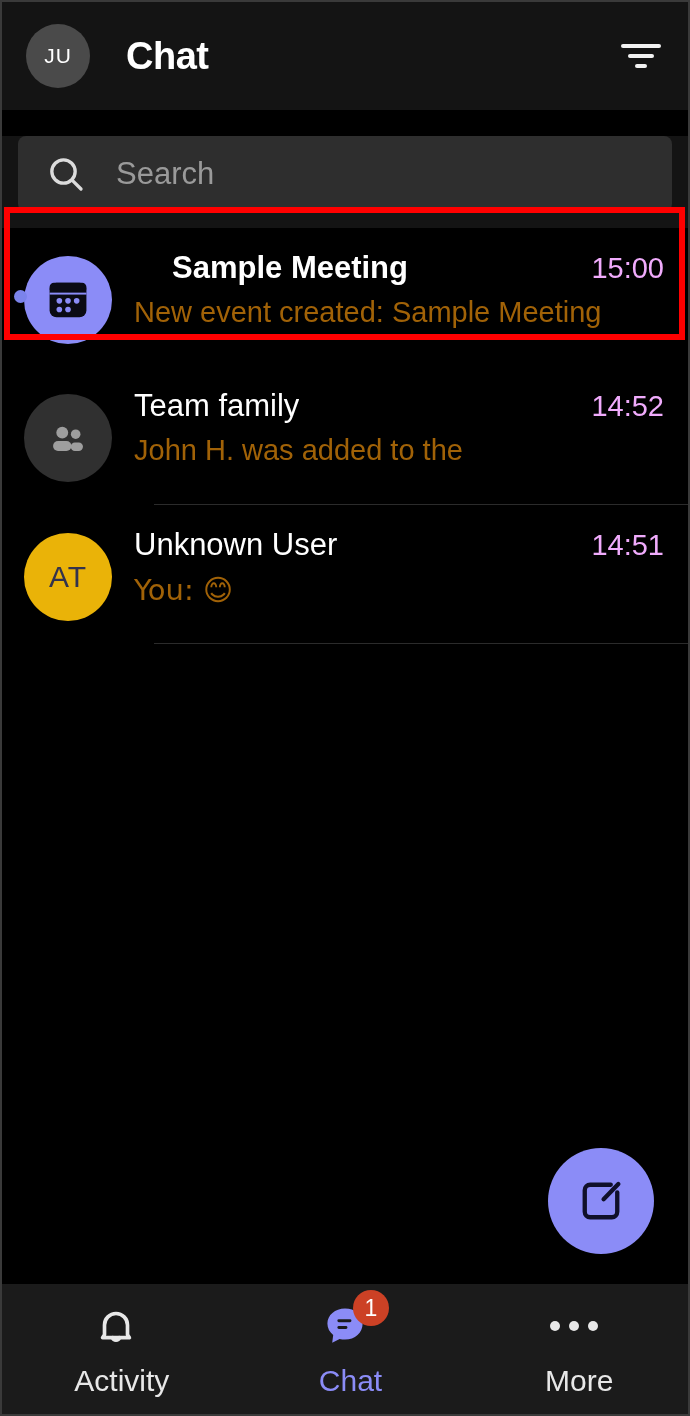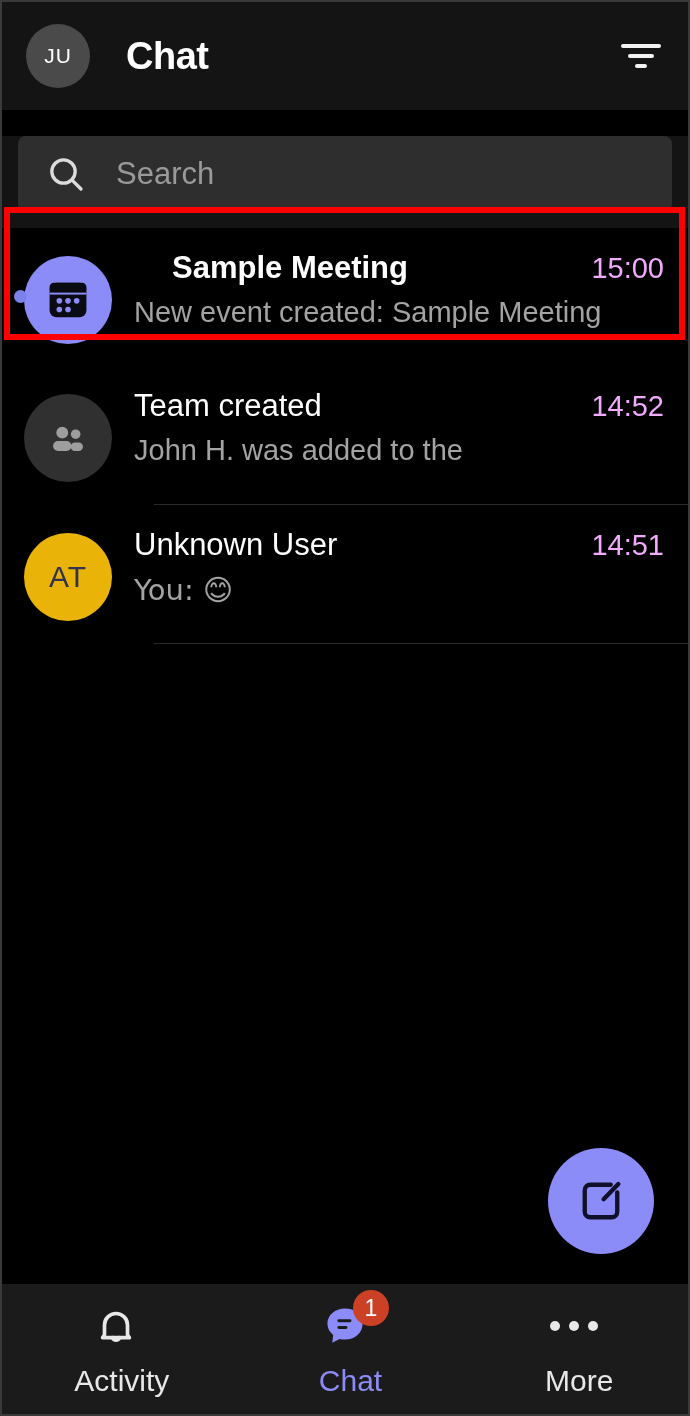--- a/index.html
+++ b/index.html
@@ -119,21 +119,21 @@
     text-overflow:ellipsis;
   }
   .row-title.bold { font-weight:bold;margin-left:38px; }
   .row-time {
     flex:0 0 auto;
     color:#f0abfc;
     font-size:29px;
   }
   .row-sub {
     margin-top:10px;
-    color:#a3a3a3;
+    color:#a16207;
     font-size:29px;
     white-space:nowrap;
     overflow:hidden;
     text-overflow:ellipsis;
   }
   .row-sub.emoji { font-family:"DejaVu Sans", sans-serif; }
   .divider {
     height:1px;
     background:#2b2b2b;
     margin-left:152px;
@@ -256,21 +256,21 @@
           <svg viewBox="0 0 24 24" width="46" height="46" fill="#9e9e9e">
             <circle cx="9" cy="9.2" r="3.1"></circle>
             <circle cx="16" cy="10" r="2.5"></circle>
             <rect x="4.2" y="13.6" width="9.6" height="5.2" rx="2.6"></rect>
             <rect x="13.4" y="14.4" width="6.4" height="4.4" rx="2.2"></rect>
           </svg>
         </div>
       </div>
       <div class="row-body">
         <div class="row-top">
-          <div class="row-title">Team created</div>
+          <div class="row-title">Team family</div>
           <div class="row-time">14:52</div>
         </div>
         <div class="row-sub">John H. was added to the</div>
       </div>
     </div>
     <div class="divider"></div>
 
     <div class="row">
       <div class="av-col">
         <div class="av av-light">

